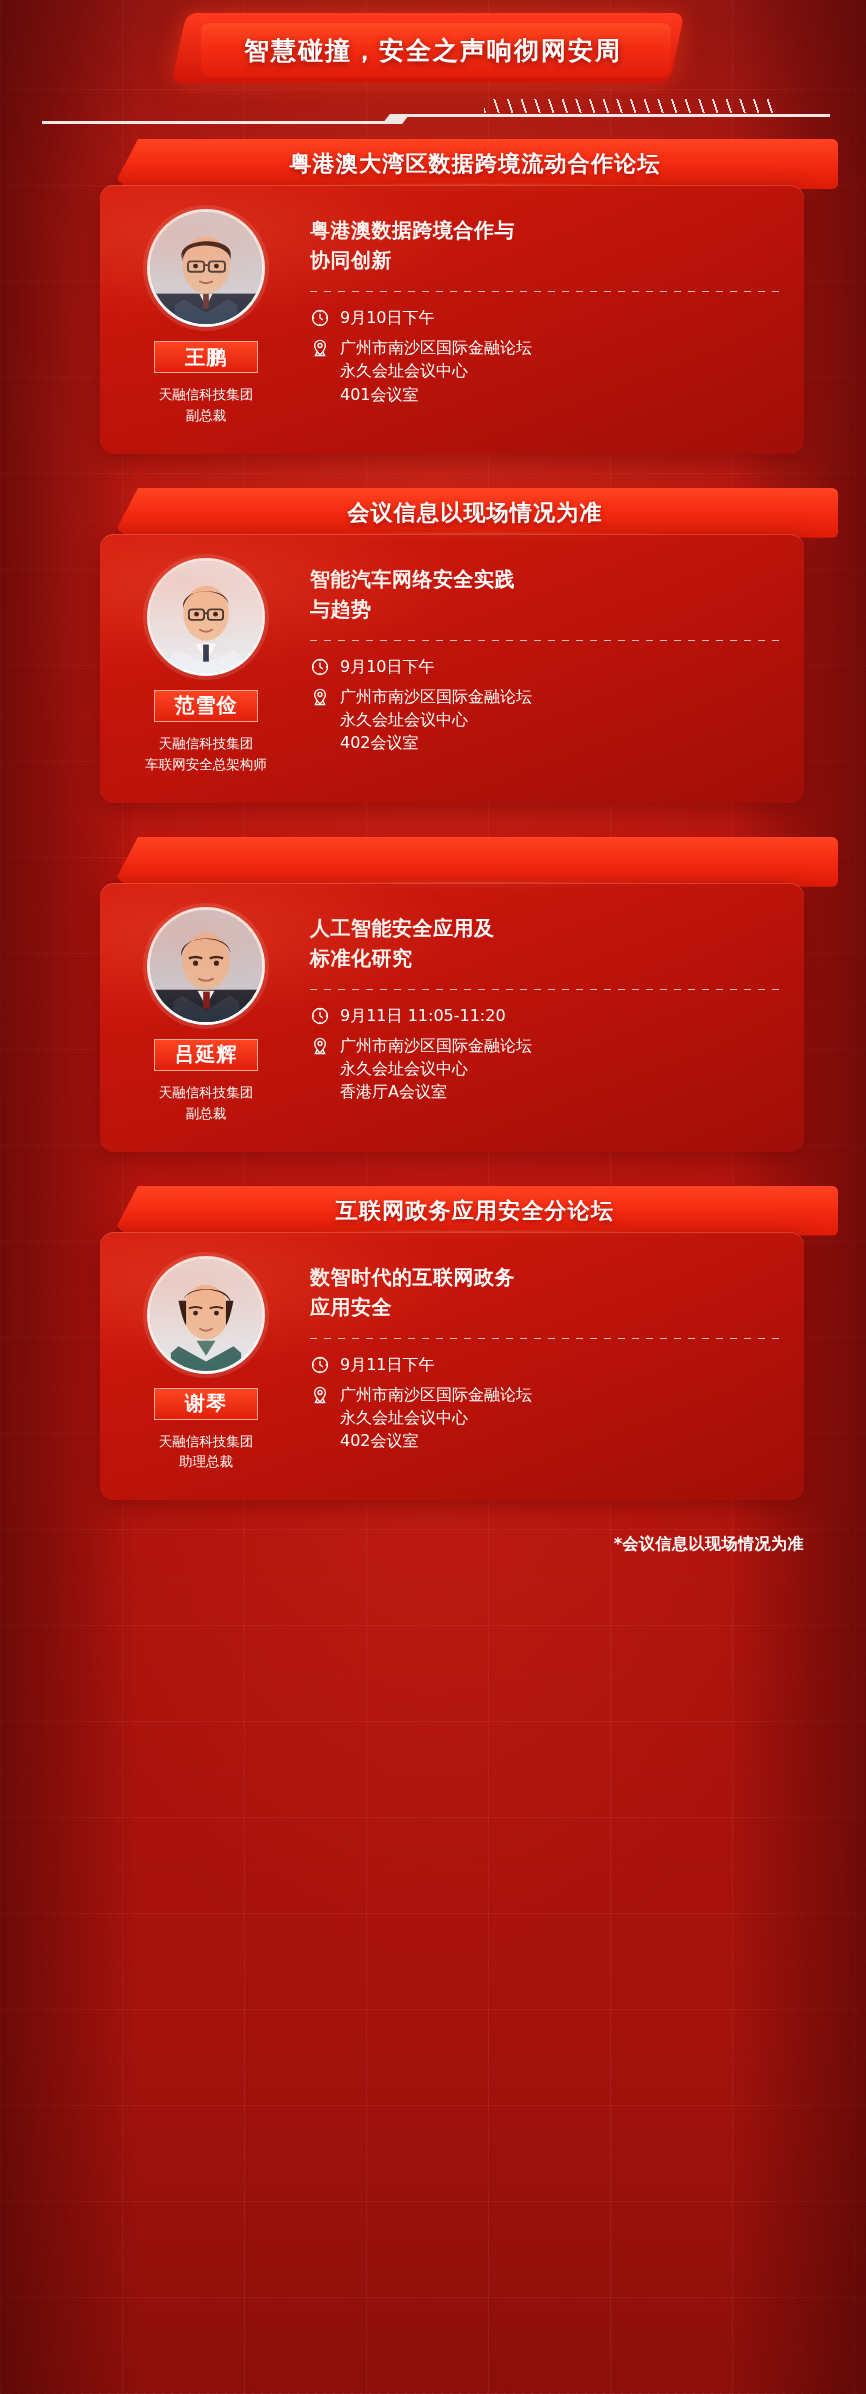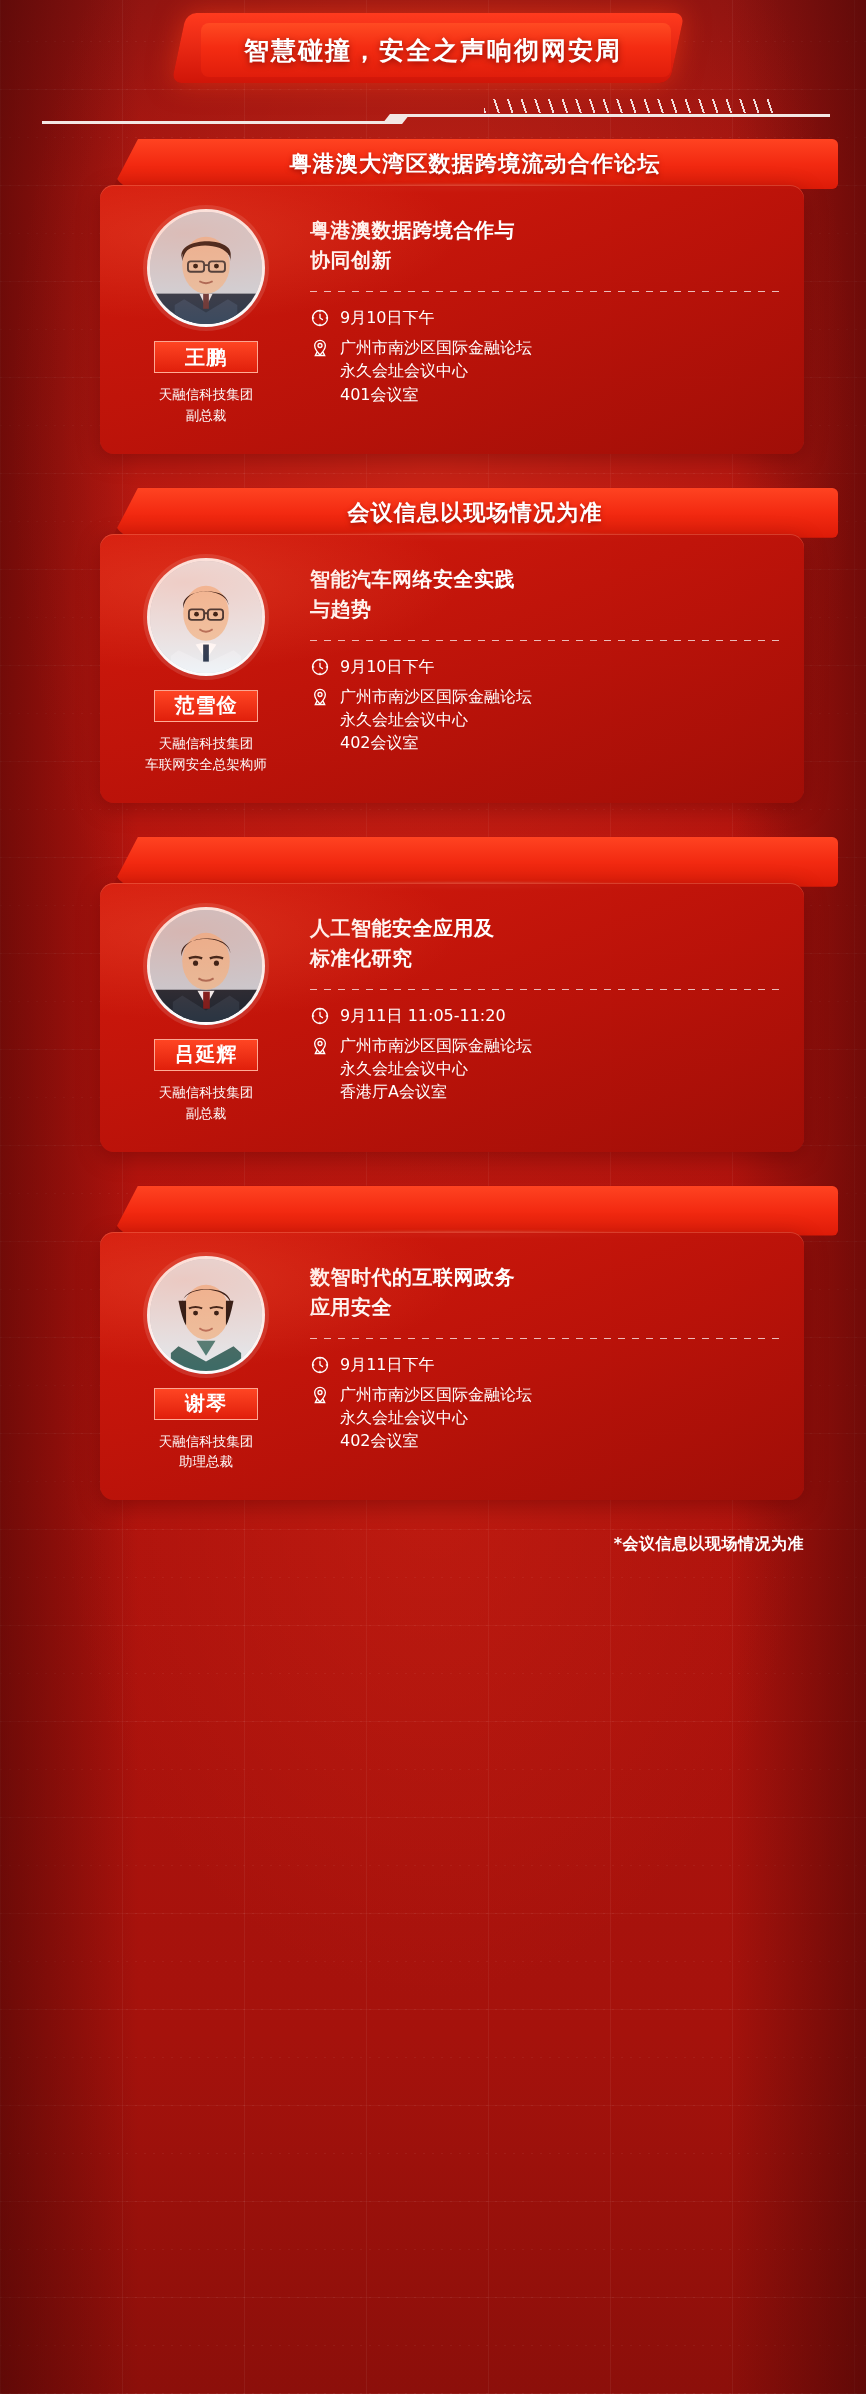--- a/index.html
+++ b/index.html
@@ -368,20 +368,21 @@
           </span>
         </div>
       </div>
     </div>
   </section>
 
   <section class="forum">
     <div class="forum-title-bar">
       <div class="shape"></div>
       <div class="shine"></div>
+      <div class="forum-title">互联网政务应用安全分论坛</div>
     </div>
     <div class="card">
       <div class="card-left">
         <div class="avatar">
           <svg class="face" viewBox="0 0 118 118">
             <rect width="118" height="118" fill="#e4e8ec"></rect>
             <path d="M30 92 L59 108 L88 92 L96 99 L96 118 L22 118 L22 99 Z" fill="#3e6b66"></path>
             <path d="M49 86 L59 102 L69 86 Z" fill="#4d7d77"></path>
             <ellipse cx="59" cy="56" rx="24" ry="29" fill="#ecc5a4"></ellipse>
             <path d="M32 52 C32 26 86 26 86 52 C86 40 80 32 59 32 C40 32 33 40 32 54 Z" fill="#120f0d"></path>

